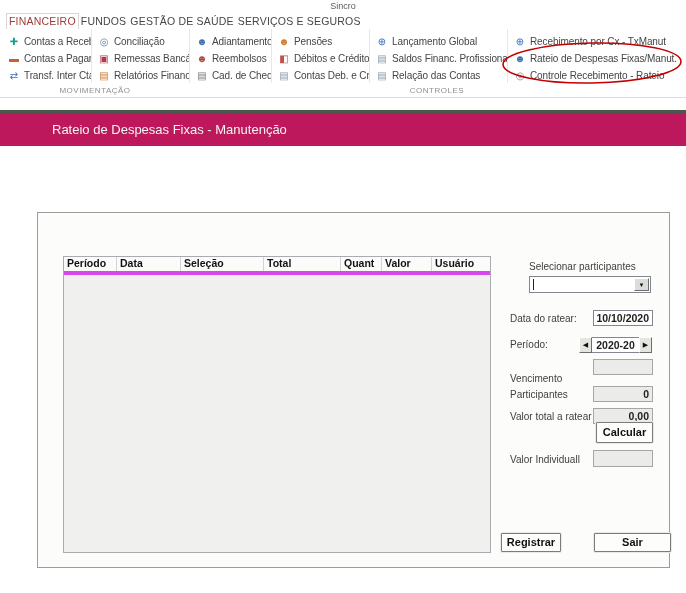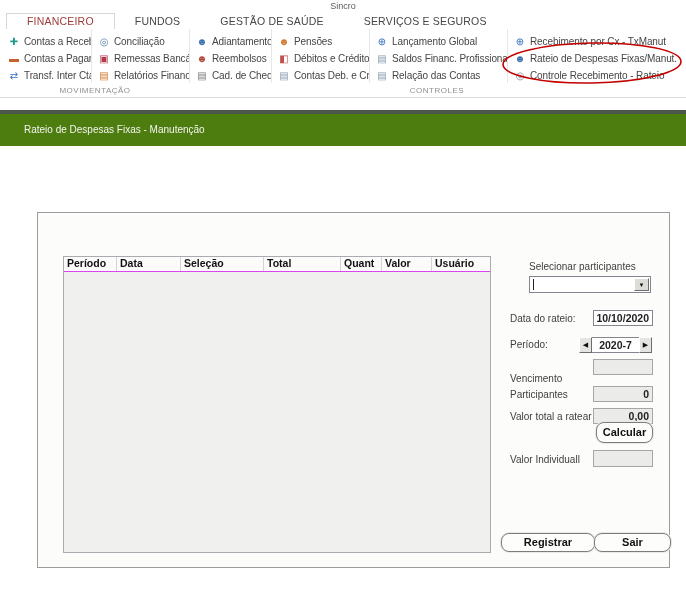--- a/index.html
+++ b/index.html
@@ -3,47 +3,47 @@
 <meta charset="utf-8">
 <style>
   html,body{margin:0;padding:0}
   body{width:686px;height:593px;position:relative;background:#fff;
        font-family:"Liberation Sans",sans-serif;color:#222;overflow:hidden;font-size:11px}
   
   .app-title{position:absolute;top:1px;left:0;width:100%;text-align:center;
              font-size:9px;color:#5a5a5a}
   .tabs{position:absolute;top:13px;left:6px;height:16px;display:flex;
         font-size:10.5px;color:#464646;letter-spacing:.2px}
-  .tab{padding:0 20px;line-height:16px;cursor:default;white-space:nowrap}
+  .tab{padding:0 2px;line-height:16px;cursor:default;white-space:nowrap}
   .tab.selected{color:#9e3a38;background:#fff;border:1px solid #d6d6d6;border-bottom:none;line-height:15px}
   
   .ribbon{position:absolute;top:29px;left:0;width:686px;height:68px;
           border-bottom:1px solid #dbdbdb;background:#fff}
   .rcols{display:flex;padding-left:2px}
   .rcol{padding-top:4px;height:54px;border-right:1px solid #e7e7e7;box-sizing:border-box;overflow:hidden}
   .rc1{width:90px}.rc2{width:98px}.rc3{width:82px}.rc4{width:98px}.rc5{width:138px}.rc6{width:178px;border-right:none}
   .ritem{height:17px;display:flex;align-items:center;padding-left:5px;
          white-space:nowrap;color:#454545;font-size:10px;cursor:default;letter-spacing:-.1px}
   .ricon{width:14px;flex:none;text-align:center;font-size:10px;margin-right:3px;line-height:12px}
   .glabels{position:absolute;top:57px;left:0;width:100%;font-size:8px;color:#8f8f8f;letter-spacing:.5px}
   .glabel-mov{position:absolute;left:0;width:190px;text-align:center}
   .glabel-ctrl{position:absolute;left:368px;width:138px;text-align:center}
   .annotation{position:absolute;left:500px;top:41px;width:186px;height:45px;pointer-events:none}
   
   .banner{position:absolute;top:110px;left:0;width:686px;height:36px;box-sizing:border-box;
-          border-top:4px solid #4b564b;background:#4d7c0f;color:#f3f5ef;
-          font-size:10px;line-height:32px;padding-left:24px}
+          border-top:4px solid #4b564b;background:#be185d;color:#f3f5ef;
+          font-size:13px;line-height:32px;padding-left:52px}
   
   .formpanel{position:absolute;left:37px;top:212px;width:633px;height:356px;box-sizing:border-box;
              border:1px solid #9c9c9c;background:#fcfcfb}
   .lv-title{position:absolute;left:25px;top:26px;width:428px;text-align:center;
             font-weight:bold;font-size:11px;color:#1f1f1f}
   .lv{position:absolute;left:25px;top:43px;width:428px;height:297px;box-sizing:border-box;
       border:1px solid #a9abb0;background:#f0f0ee;display:flex;flex-direction:column}
-  .lv-head{display:flex;background:#fbfbfa;border-bottom:1px solid #d946ef;
+  .lv-head{display:flex;background:#fbfbfa;border-bottom:4px solid #d946ef;
            font-weight:bold;font-size:10.5px;color:#111;height:14px;line-height:13px}
   .lv-th{box-sizing:border-box;border-right:1px solid #d2d2d2;padding-left:3px;overflow:hidden;white-space:nowrap}
   .lv-th:nth-child(1){width:53px}.lv-th:nth-child(2){width:64px}.lv-th:nth-child(3){width:83px}
   .lv-th:nth-child(4){width:77px}.lv-th:nth-child(5){width:41px}.lv-th:nth-child(6){width:50px}
   .lv-th:nth-child(7){flex:1;border-right:none}
   .lv-body{flex:1}
   
   .np-title{position:absolute;left:472px;top:25px;width:143px;text-align:center;
             font-weight:bold;font-size:11px;color:#1f1f1f}
   .fl{position:absolute;font-size:10px;color:#3e3e3e;white-space:nowrap}
@@ -56,25 +56,25 @@
   .vbox{position:absolute;left:555px;width:60px;height:16px;box-sizing:border-box;
         border:1px solid #83868c;background:#fff;font-size:10.5px;font-weight:bold;
         text-align:right;line-height:14px;padding-right:3px;overflow:hidden}
   .vbox.disabled{background:#ebebe9;border-color:#a6a6a6}
   .spinner{position:absolute;left:541px;top:124px;height:16px;display:flex}
   .spin-btn{width:13px;height:16px;box-sizing:border-box;background:#e4e4e0;
             border:1px solid;border-color:#fff #6d6d6d #6d6d6d #fff;
             display:flex;align-items:center;justify-content:center;font-size:7px;color:#111;cursor:default}
   .spin-val{width:47px;height:16px;box-sizing:border-box;border:1px solid #83868c;border-left:none;border-right:none;
             background:#fff;font-weight:bold;font-size:10.5px;text-align:center;line-height:14px}
-  .btn{position:absolute;box-sizing:border-box;background:#fdfdfc;border:1px solid #7c7c7c;border-radius:8px;
+  .btn{position:absolute;box-sizing:border-box;background:#fdfdfc;border:1px solid #7c7c7c;border-radius:1px;
        font-weight:bold;font-size:11px;color:#111;text-align:center;cursor:default;
        box-shadow:0 0 0 1px #e9e9e7}
   .btn-calcular{left:558px;top:209px;width:57px;height:21px;line-height:19px}
-  .btn-registrar{left:463px;top:320px;width:94px;height:19px;line-height:17px}
+  .btn-registrar{left:463px;top:320px;width:60px;height:19px;line-height:17px}
   .btn-sair{left:556px;top:320px;width:77px;height:19px;line-height:17px}
 </style>
 </head>
 <body>
 
 <div class="app-title">Sincro</div>
 
 <div class="tabs">
   <div class="tab selected">FINANCEIRO</div>
   <div class="tab">FUNDOS</div>
@@ -199,27 +199,27 @@
   </div>
 
 
   <div class="fl" style="left:491px;top:48px">Selecionar participantes</div>
   <div class="combo">
     <span class="combo-caret"></span>
     <span></span>
     <span class="combo-btn">▼</span>
   </div>
 
-  <div class="fl" style="left:472px;top:100px">Data do rateio:</div>
+  <div class="fl" style="left:472px;top:100px">Data do ratear:</div>
   <div class="vbox" style="top:97px">10/10/2020</div>
 
   <div class="fl" style="left:472px;top:126px">Período:</div>
   <div class="spinner">
     <span class="spin-btn">◀</span>
-    <span class="spin-val">2020-7</span>
+    <span class="spin-val">2020-20</span>
     <span class="spin-btn">▶</span>
   </div>
 
   <div class="fl" style="left:472px;top:160px">Vencimento</div>
   <div class="vbox disabled" style="top:146px"></div>
 
   <div class="fl" style="left:472px;top:176px">Participantes</div>
   <div class="vbox disabled" style="top:173px">0</div>
 
   <div class="fl" style="left:472px;top:198px">Valor total a ratear</div>

